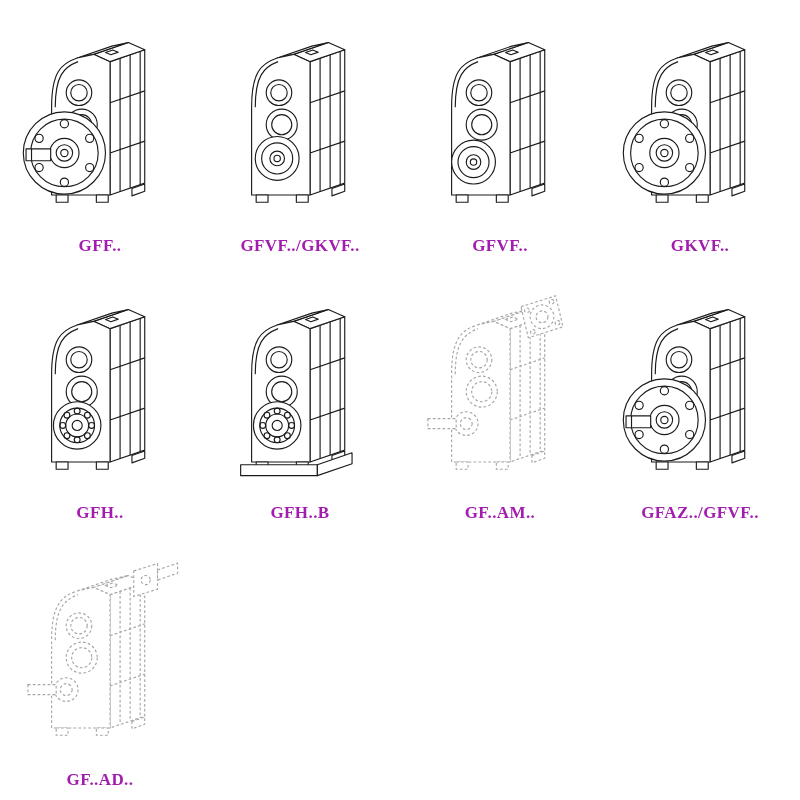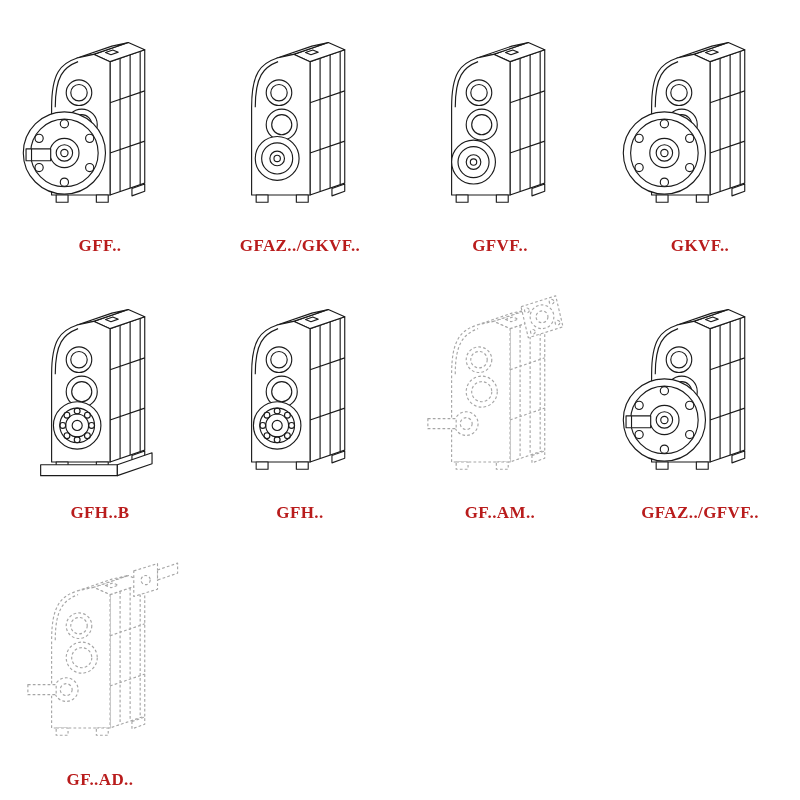--- a/index.html
+++ b/index.html
@@ -6,21 +6,21 @@
   html,body { width:800px; height:800px; background:#ffffff; overflow:hidden;
               font-family:"Liberation Serif", serif; }
   .catalog { display:grid; width:800px; height:800px;
              grid-template-columns:repeat(4,1fr);
              grid-template-rows:repeat(3,1fr); }
   .cell { display:flex; flex-direction:column; align-items:center;
           justify-content:flex-end; padding:6px 2px 10px; }
   .drawing { flex:1; display:flex; align-items:center; justify-content:center; width:100%; }
   .drawing svg { width:176px; height:210px; color:#1b1b1b; }
   .cell.dashed .drawing svg { color:#a6a6a6; stroke-dasharray:3 2.4; }
-  .label { font-weight:700; font-size:17px; letter-spacing:.4px; color:#b91c1c;
+  .label { font-weight:700; font-size:17px; letter-spacing:.4px; color:#a21caf;
            white-space:nowrap; line-height:1.2;font-family:Liberation Serif, serif; }
   .cell:nth-child(11) .label, .cell:nth-child(12) .label { font-size:20px; }
   .cell:nth-child(12) { border:3px solid #15803d; }
   .defs-holder { position:absolute; width:0; height:0; overflow:hidden; }
 </style>
 </head>
 <body>
 
 <svg class="defs-holder" xmlns="http://www.w3.org/2000/svg" aria-hidden="true">
   <defs>
@@ -132,21 +132,21 @@
   </figure>
 
   <figure class="cell">
     <div class="drawing">
       <svg viewBox="0 0 190 230">
         <use href="#g-housing"></use>
           <use href="#g-bores"></use>
           <use href="#g-boss"></use>
       </svg>
     </div>
-    <figcaption class="label">GFAZ../GKVF..</figcaption>
+    <figcaption class="label">GFVF../GKVF..</figcaption>
   </figure>
 
   <figure class="cell">
     <div class="drawing">
       <svg viewBox="0 0 190 230">
         <use href="#g-housing"></use>
           <use href="#g-bores"></use>
           <use href="#g-boss" transform="translate(-4,4)"></use>
       </svg>
     </div>
@@ -155,45 +155,45 @@
 
   <figure class="cell">
     <div class="drawing">
       <svg viewBox="0 0 190 230">
         <use href="#g-housing"></use>
           <use href="#g-bores"></use>
           <use href="#g-flange"></use>
       </svg>
     </div>
     <figcaption class="label">GKVF..</figcaption>
+  </figure>
+
+  <figure class="cell">
+    <div class="drawing">
+      <svg viewBox="0 0 190 230">
+        <use href="#g-housing"></use>
+          <use href="#g-bores"></use>
+          <use href="#g-bearing"></use>
+      </svg>
+    </div>
+    <figcaption class="label">GFH..</figcaption>
   </figure>
 
   <figure class="cell">
     <div class="drawing">
       <svg viewBox="0 0 190 230">
         <use href="#g-housing"></use>
           <use href="#g-bores"></use>
           <use href="#g-bearing"></use>
           <use href="#g-base"></use>
       </svg>
     </div>
     <figcaption class="label">GFH..B</figcaption>
   </figure>
 
-  <figure class="cell">
-    <div class="drawing">
-      <svg viewBox="0 0 190 230">
-        <use href="#g-housing"></use>
-          <use href="#g-bores"></use>
-          <use href="#g-bearing"></use>
-      </svg>
-    </div>
-    <figcaption class="label">GFH..</figcaption>
-  </figure>
-
   <figure class="cell dashed">
     <div class="drawing">
       <svg viewBox="0 0 190 230">
         <use href="#g-housing"></use>
           <use href="#g-bores"></use>
           <use href="#g-hubshaft"></use>
           <use href="#g-am"></use>
       </svg>
     </div>
     <figcaption class="label">GF..AM..</figcaption>

